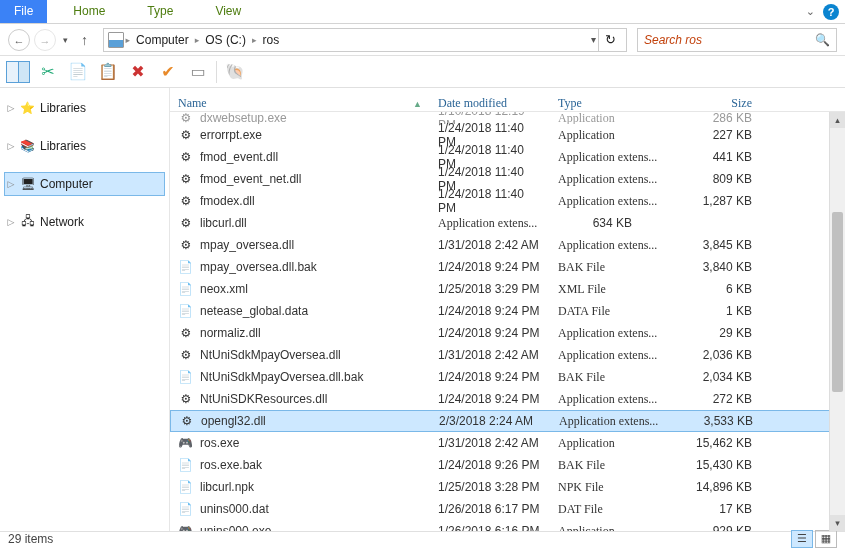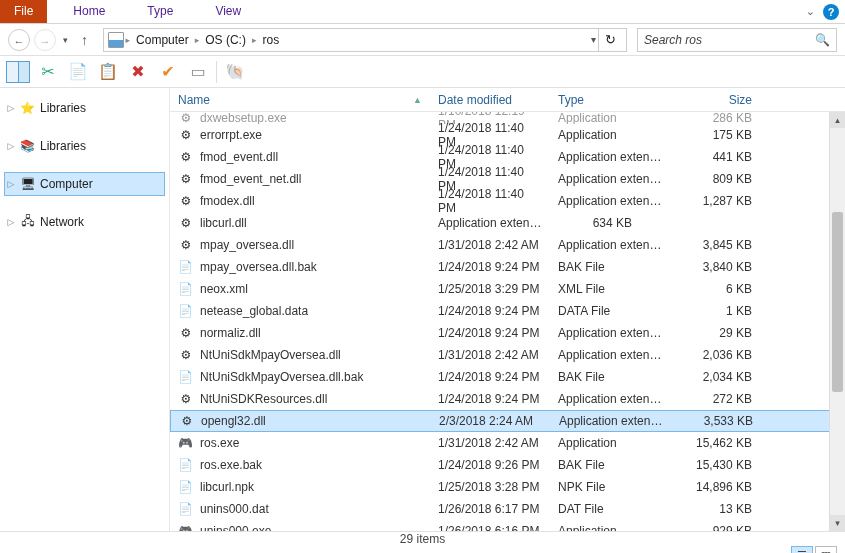--- a/index.html
+++ b/index.html
@@ -1,41 +1,41 @@
 <!DOCTYPE html>
 <html><head>
 <meta charset="utf-8">
 <style>
   * { box-sizing: border-box; margin: 0; padding: 0; }
   body { font-family: "Segoe UI", Tahoma, sans-serif; font-size: 12px; color: #222; background: #fff; width: 845px; height: 553px; overflow: hidden; position: relative; }
   
   
   .ribbon { height: 24px; display: flex; align-items: stretch; border-bottom: 1px solid #d4d4d4; background: #fff; }
   .ribbon-tab { padding: 4px 14px; font-size: 12px; cursor: default; }
-  .ribbon-tab.file { background: #c2410c; color: #fff; }
-  .ribbon-tab.home, .ribbon-tab.share, .ribbon-tab.view { color: #4c1d95; }
+  .ribbon-tab.file { background: #3b82f6; color: #fff; }
+  .ribbon-tab.home, .ribbon-tab.share, .ribbon-tab.view { color: #4d7c0f; }
   .ribbon-tab.home { margin-left: 12px; }
   .ribbon-tab.share { margin-left: 14px; }
   .ribbon-tab.view { margin-left: 14px; text-align: center; }
   .ribbon-right { margin-left: auto; display: flex; align-items: center; padding-right: 6px; gap: 8px; color: #666; }
   .help-circle { width: 16px; height: 16px; border-radius: 50%; background: #0a84d0; color: #fff; text-align: center; line-height: 16px; font-size: 11px; font-weight: bold; }
   
   
   .navbar { height: 32px; display: flex; align-items: center; padding: 0 8px; gap: 4px; border-bottom: 1px solid #e0e0e0; }
   .nav-btn { width: 22px; height: 22px; border: 1px solid #ccc; border-radius: 50%; display: flex; align-items: center; justify-content: center; color: #555; }
   .nav-arrow { font-size: 11px; }
   .dropdown-small { font-size: 9px; color: #555; padding: 0 3px; }
   .up-btn { width: 20px; height: 20px; display:flex; align-items:center; justify-content:center; font-size: 14px; color: #555; }
   .address { flex: 1; height: 24px; border: 1px solid #ccc; display: flex; align-items: center; padding: 0 4px; gap: 2px; margin-left: 4px; }
   .addr-icon { width: 16px; height: 16px; background: linear-gradient(#fff 50%, #5aa0d8 50%); border: 1px solid #999; border-radius: 1px; }
   .crumb { padding: 0 4px; }
   .crumb-sep { color: #888; font-size: 9px; }
   .addr-right { margin-left: auto; display:flex; align-items:center; gap:6px; color:#555; }
   .refresh-box { width: 24px; height: 22px; border-left: 1px solid #ccc; display: flex; align-items:center; justify-content:center; font-size: 13px; }
-  .search { width: 200px; height: 24px; border: 1px solid #ccc; display: flex; align-items: center; padding: 0 6px; color: #404040; margin-left: 6px; justify-content: space-between; }
+  .search { width: 200px; height: 24px; border: 1px solid #ccc; display: flex; align-items: center; padding: 0 6px; color: #c2410c; margin-left: 6px; justify-content: space-between; }
   .search span.label { flex:1; font-style: italic; }
   
   
   .toolbar { height: 32px; border-bottom: 1px solid #e0e0e0; display:flex; align-items:center; gap: 6px; padding: 0 6px; }
   .tool-ico { width: 24px; height: 24px; display:flex; align-items:center; justify-content:center; font-size: 16px; }
   .panes-ico { width: 28px; height: 22px; border:1px solid #5aa0d8; display:flex; }
   .panes-ico > div { flex:1; border-right:1px solid #5aa0d8;}
   .panes-ico > div:last-child{border-right:none; background:#cfe6f6;}
   .panes-ico > div:first-child{background:#e8f2fb;}
   
@@ -43,43 +43,43 @@
   .body { display:flex; height: calc(553px - 24px - 32px - 32px - 22px); }
   .tree { width: 170px; border-right: 1px solid #e6e6e6; padding: 8px 4px; overflow:hidden; }
   .tree-item { display:flex; align-items:center; gap:4px; padding: 4px 2px; font-size: 12px; }
   .tree-item.selected { background: #cde8ff; border: 1px solid #7ab8e8; padding: 3px 1px; }
   .tree-caret { font-size: 9px; color: #888; width: 10px; display:inline-block; text-align:center; }
   .tree-icon { width:16px; height:16px; display:inline-flex; align-items:center; justify-content:center; }
   .tree-group-gap { height: 14px; }
   
   
   .list-wrap { flex:1; display:flex; flex-direction:column; position:relative; }
-  .cols { height: 24px; display:flex; align-items:center; border-bottom: 1px solid #e6e6e6; color:#2a6496; font-size:12px; }
+  .cols { height: 24px; display:flex; align-items:flex-end; border-bottom: 1px solid #e6e6e6; color:#2a6496; font-size:12px;font-family:Liberation Serif, serif; }
   .col { padding: 0 8px; }
   .col.name { width: 260px; display:flex; align-items:center; gap:6px;}
   .col.date { width: 120px; }
   .col.type { width: 120px; }
   .col.size { width: 90px; text-align:right; }
   .sort-arrow { font-size:9px; color:#6a8; }
   .rows { overflow-y:auto; flex:1; }
   .row { display:flex; align-items:center; height:22px; font-size:12px; color:#333; }
   .row.cut { height: 12px; overflow:hidden; color:#999;}
   .row.selected { background:#cde8ff; border:1px solid #7ab8e8; height:22px; }
   .cell { padding: 0 8px; }
   .cell.name { width:260px; display:flex; align-items:center; gap:6px; overflow:hidden; white-space:nowrap; }
   .cell.date { width:120px; }
-  .cell.type { width:120px; overflow:hidden; white-space:nowrap; text-overflow:ellipsis; }
+  .cell.type { width:120px; overflow:hidden; white-space:nowrap; text-overflow:ellipsis;font-family:Liberation Serif, serif; }
   .cell.size { width:90px; text-align:right; }
   .fico { width:16px; height:16px; display:inline-flex; align-items:center; justify-content:center; font-size:12px; }
   .scrollbar-fake { position:absolute; right:0; top:24px; bottom:0; width:16px; background:#f0f0f0; border-left:1px solid #ddd; }
   .scroll-btn { height:16px; background:#e2e2e2; display:flex; align-items:center; justify-content:center; font-size:9px; color:#555;}
   .scroll-thumb { position:absolute; top:100px; height:180px; left:2px; right:2px; background:#c0c0c0; border-radius:2px;}
   
   
-  .status { height:14px; border-top:1px solid #e0e0e0; display:flex; align-items:center; padding:0 8px; font-size:12px; color:#444;flex-direction:column; }
+  .status { height:14px; border-top:1px solid #e0e0e0; display:flex; align-items:center; padding:0 8px; font-size:12px; color:#444; }
   .status-right { margin-left:auto; display:flex; gap:2px; }
   .view-toggle { width:22px; height:18px; border:1px solid #bbb; display:flex; align-items:center; justify-content:center; font-size:11px; }
   .view-toggle.active { background:#cde8ff; border-color:#7ab8e8;}
 </style>
 </head>
 <body>
 
 <div class="ribbon">
   <div class="ribbon-tab file"><span>File</span></div>
   <div class="ribbon-tab home"><span>Home</span></div>
@@ -201,21 +201,21 @@
           <div class="cell type">Application</div>
           <div class="cell size">286 KB</div>
         </div>
         <div class="row">
           <div class="cell name">
             <span class="fico">⚙</span>
             <span>errorrpt.exe</span>
           </div>
           <div class="cell date">1/24/2018 11:40 PM</div>
           <div class="cell type">Application</div>
-          <div class="cell size">175 KB</div>
+          <div class="cell size">227 KB</div>
         </div>
         <div class="row">
           <div class="cell name">
             <span class="fico">⚙</span>
             <span>fmod_event.dll</span>
           </div>
           <div class="cell date">1/24/2018 11:40 PM</div>
           <div class="cell type">Application extens...</div>
           <div class="cell size">441 KB</div>
         </div>
@@ -353,21 +353,21 @@
           <div class="cell type">NPK File</div>
           <div class="cell size">14,896 KB</div>
         </div>
         <div class="row">
           <div class="cell name">
             <span class="fico">📄</span>
             <span>unins000.dat</span>
           </div>
           <div class="cell date">1/26/2018 6:17 PM</div>
           <div class="cell type">DAT File</div>
-          <div class="cell size">13 KB</div>
+          <div class="cell size">17 KB</div>
         </div>
         <div class="row">
           <div class="cell name">
             <span class="fico">🎮</span>
             <span>unins000.exe</span>
           </div>
           <div class="cell date">1/26/2018 6:16 PM</div>
           <div class="cell type">Application</div>
           <div class="cell size">929 KB</div>
         </div>

